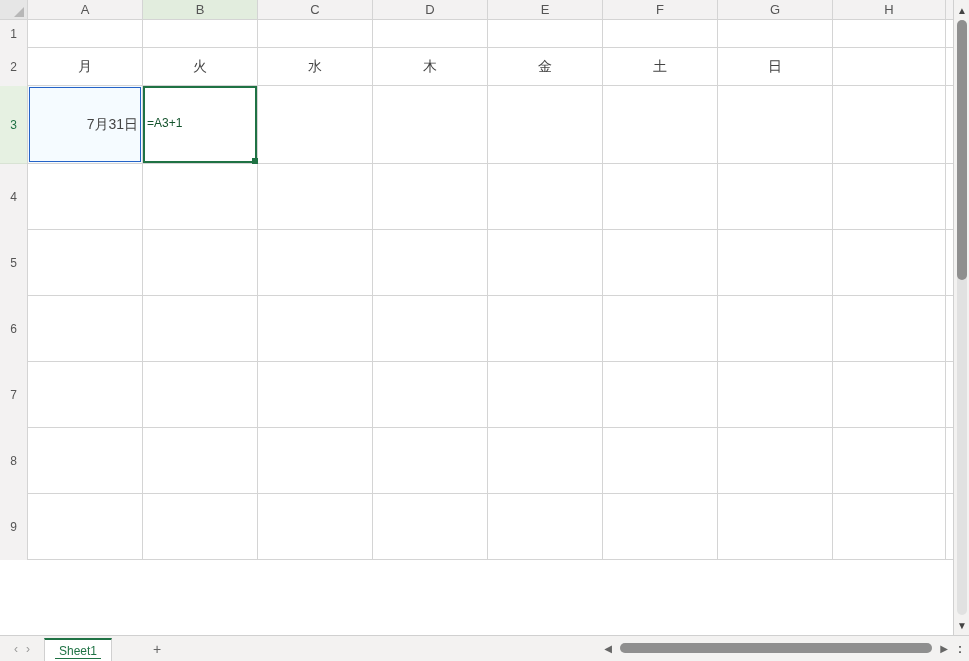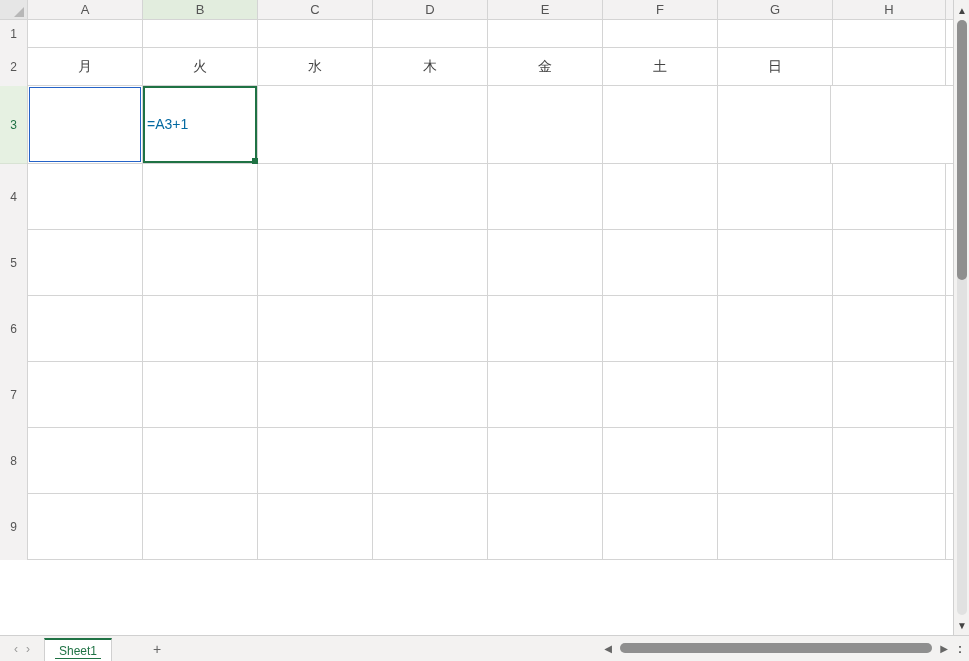--- a/index.html
+++ b/index.html
@@ -87,22 +87,22 @@
     pointer-events:none;
   }
   .fill-handle{
     position:absolute;
     width:6px;height:6px;
     background:#1f7244;
     right:-3px; bottom:-3px;
   }
   .formula-text{
     position:absolute;
-    font-size:14px;
-    color:#0369a1;
+    font-size:12px;
+    color:#14532d;
     pointer-events:none;
     text-align:right;
   }
 
   
   .tab-strip{
     position:absolute;
     left:0; bottom:0;
     width:969px; height:26px;
     border-top:1px solid #d0d0d0;
@@ -236,20 +236,21 @@
         <div class="cell center" style="width: 115px;">火</div>
         <div class="cell center" style="width: 115px;">水</div>
         <div class="cell center" style="width: 115px;">木</div>
         <div class="cell center" style="width: 115px;">金</div>
         <div class="cell center" style="width: 115px;">土</div>
         <div class="cell center" style="width: 115px;">日</div>
         <div class="cell center" style="width: 113px;"></div>
       </div>
       <div class="row" style="height: 78px;">
         <div class="row-header sel" style="height: 78px;">3</div>
+        <div class="cell right highlight" style="width: 115px;">7月31日</div>
         <div class="cell" style="width: 115px;"></div>
         <div class="cell" style="width: 115px;"></div>
         <div class="cell" style="width: 115px;"></div>
         <div class="cell" style="width: 115px;"></div>
         <div class="cell" style="width: 115px;"></div>
         <div class="cell" style="width: 115px;"></div>
         <div class="cell" style="width: 113px;"></div>
       </div>
       <div class="row" style="height: 66px;">
         <div class="row-header" style="height: 66px;">4</div>

